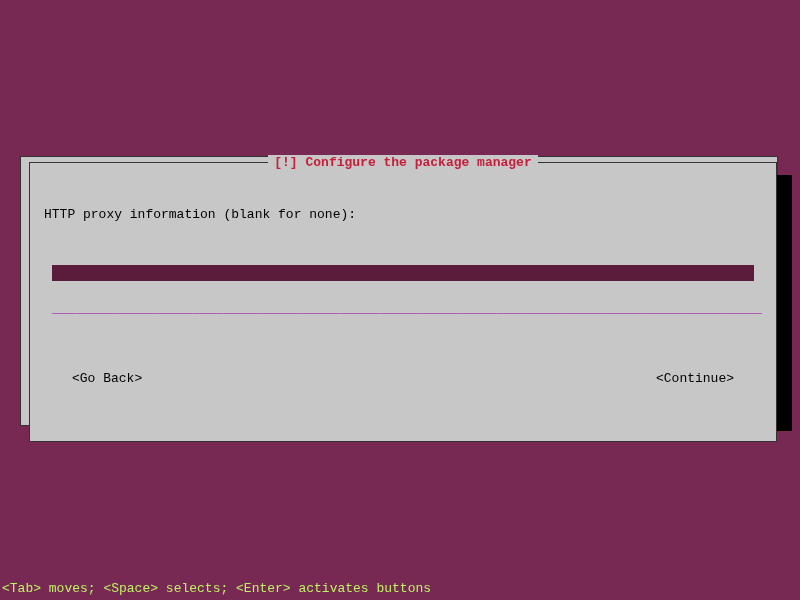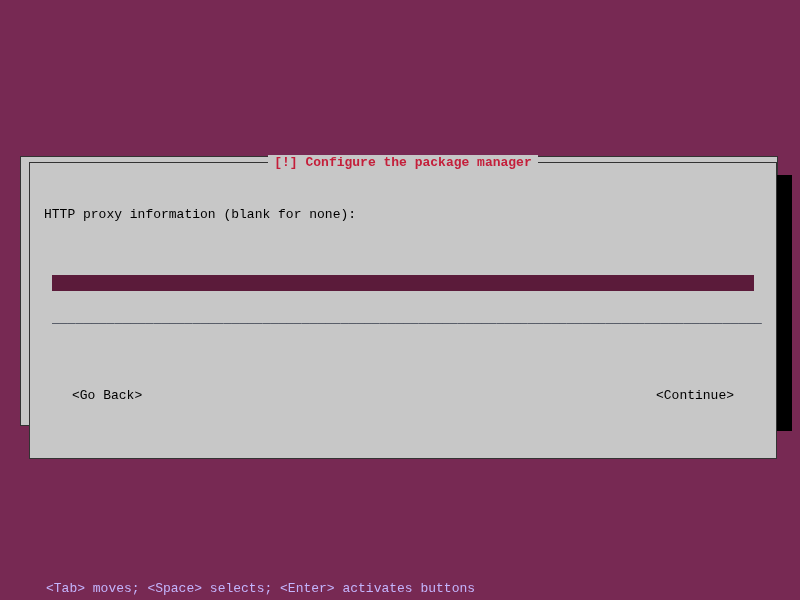--- a/index.html
+++ b/index.html
@@ -47,55 +47,54 @@
     .title-inner {
       display: inline-block;
       background: #c7c7c7;
       padding: 0 6px;
       color: #c41e3a;
       font-weight: bold;
     }
     .bang { color: #c41e3a; }
     .content { color: #000; line-height: 1.35; white-space: pre-wrap; }
     .para { margin-bottom: 16px; }
-    .prompt { margin-bottom: 16px; }
+    .prompt { margin-bottom: 6px; }
     .input-field {
       width: 702px;
       height: 16px;
       background: #5b1b3a;
       border: none;
       outline: none;
       color: #fff;
       font-family: inherit;
       font-size: inherit;
       padding: 0 2px;
       margin-left: 8px;
     }
     .underline-row {
-      color: #0f172a;
+      color: #a21caf;
       letter-spacing: 0;
-      margin-bottom: 25px;
+      margin-bottom: 18px;
       margin-left: 8px;
       white-space: nowrap;
       overflow: hidden;
     }
     .button-row {
       display: flex;
       justify-content: space-between;
       padding: 0 28px;
       color: #000;
     }
     .btn { cursor: pointer; }
     .help-bar {
       position: absolute;
       bottom: 4px;
       left: 2px;
-      color: #c4b5fd;
+      color: #bef264;
       font-size: 13px;
-      margin-left: 44px;
     }
   </style>
 </head>
 <body>
 
 <div class="shadow-back"></div>
 <div class="shadow"></div>
 
 <div class="dialog">
   <div class="title-row">

